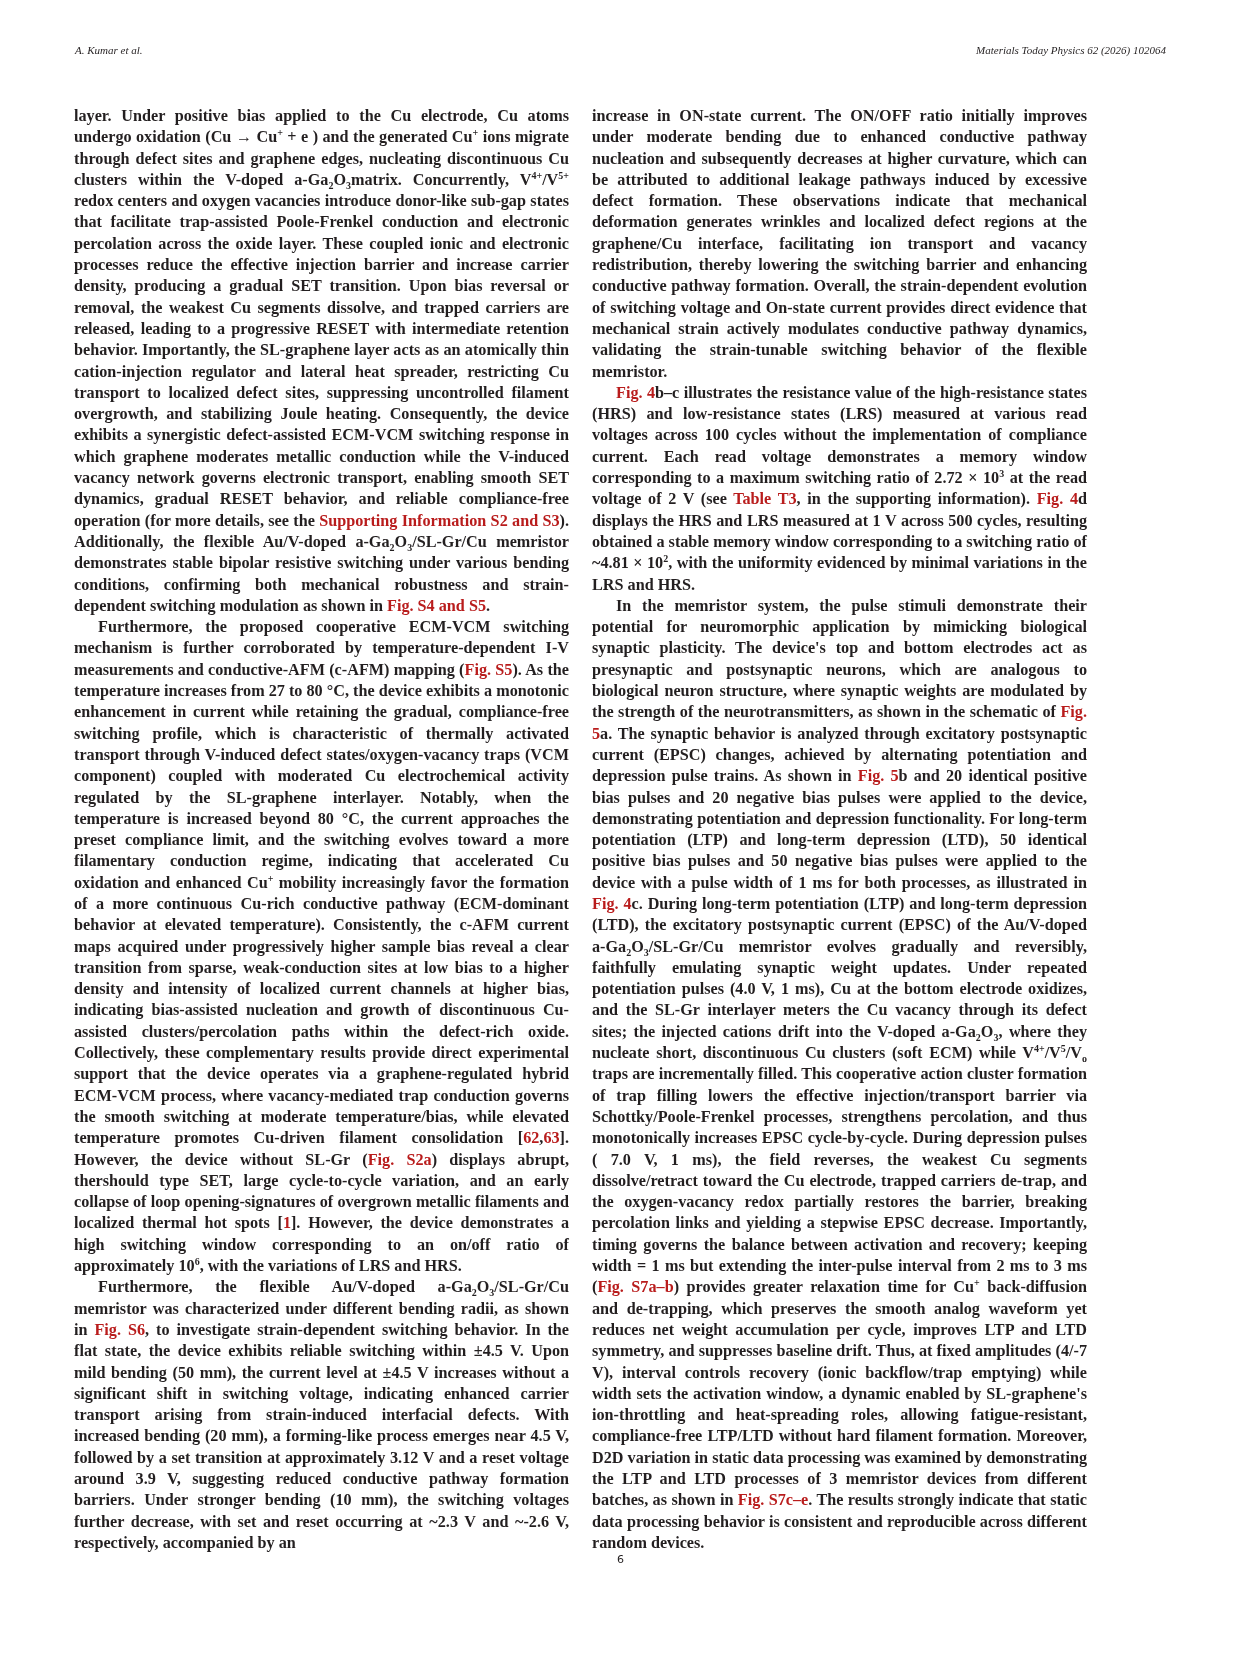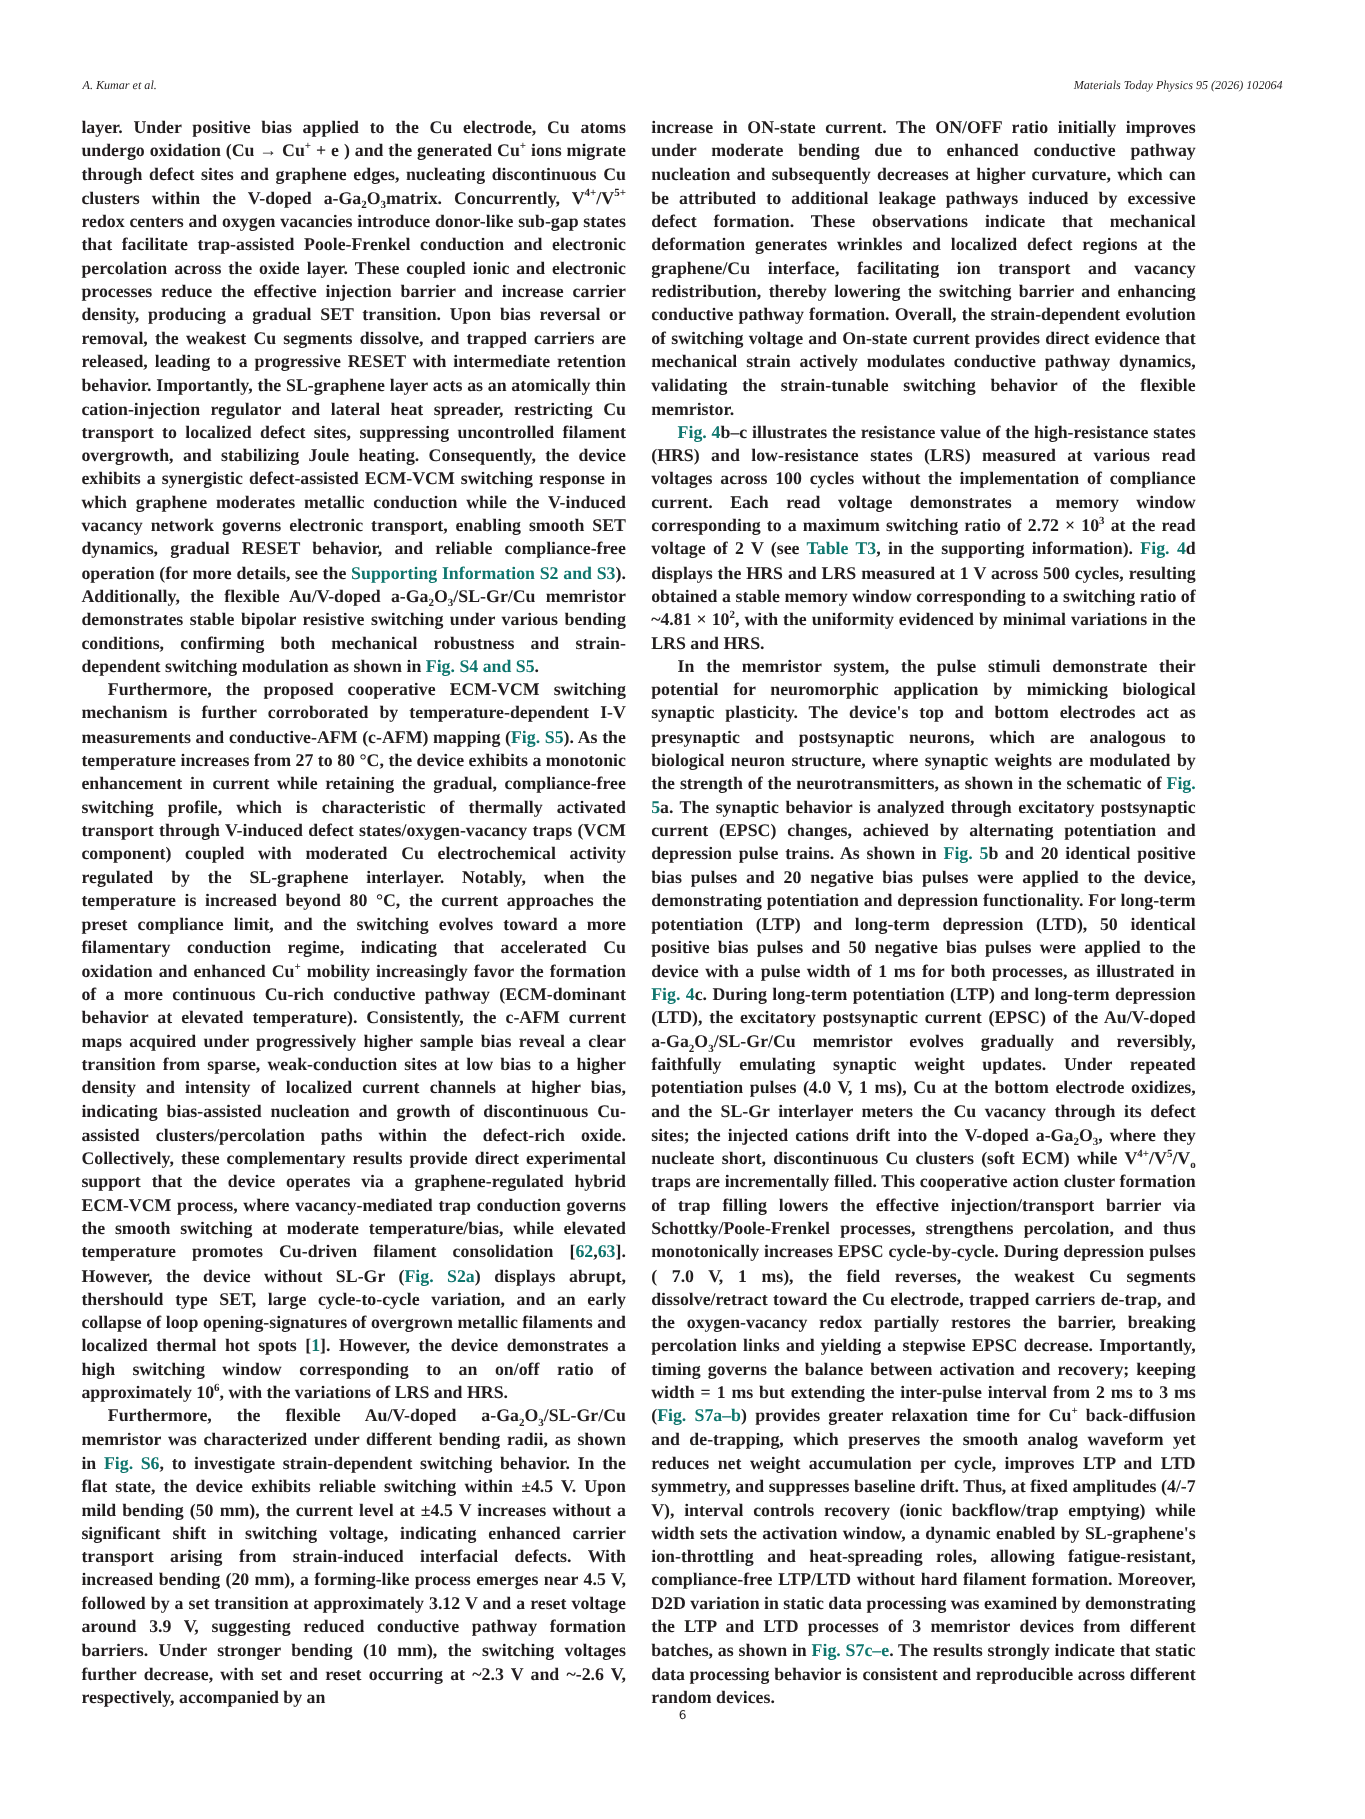--- a/index.html
+++ b/index.html
@@ -1,38 +1,38 @@
 <!DOCTYPE html>
 <html><head>
 <meta charset="utf-8">
 <style>
   html, body { margin: 0; padding: 0; background: #ffffff; }
   body { width: 1241px; height: 1654px; position: relative; overflow: hidden;
          font-family: "DejaVu Serif", "Liberation Serif", serif; color: #231f20; }
   .running-head { position: absolute; top: 44px; font-size: 11px; font-style: italic;
-                  font-family: "Liberation Serif", serif; color: #231f20; margin-top: 28px; }
+                  font-family: "Liberation Serif", serif; color: #231f20; }
   .rh-left { left: 75px; }
   .rh-right { right: 75px; }
   .column { position: absolute; top: 106px; width: 495px;
             font-family: "Liberation Serif", serif; font-size: 16.2px; line-height: 21.3px;
             text-align: justify; hyphens: manual; }
   .col-left { left: 74px; }
   .col-right { left: 592px; }
   .column p { margin: 0; font-weight: bold; }
   .column p.indent { text-indent: 24px; }
-  .link { color: #0f766e; cursor: pointer; }
+  .link { color: #b91c1c; cursor: pointer; }
   sub, sup { font-size: 10px; line-height: 0; }
   .page-number { position: absolute; top: 1553px; left: 0; width: 1241px; text-align: center;
                  font-size: 11px; font-family: "DejaVu Sans", sans-serif; color: #231f20; }
 </style>
 </head>
 <body>
 
 <div class="running-head rh-left">A. Kumar et al.</div>
-<div class="running-head rh-right">Materials Today Physics 95 (2026) 102064</div>
+<div class="running-head rh-right">Materials Today Physics 62 (2026) 102064</div>
 
 <div class="column col-left">
   <p><span>layer. Under positive bias applied to the Cu electrode, Cu atoms undergo oxidation (Cu → Cu</span><sup>+</sup><span> + e  ) and the generated Cu</span><sup>+</sup><span> ions migrate through defect sites and graphene edges, nucleating discontinuous Cu clusters within the V-doped a-Ga</span><sub>2</sub><span>O</span><sub>3</sub><span>matrix. Concurrently, V</span><sup>4+</sup><span>/V</span><sup>5+</sup><span> redox centers and oxygen vacancies introduce donor-like sub-gap states that facilitate trap-assisted Poole-Frenkel conduction and electronic percolation across the oxide layer. These coupled ionic and electronic processes reduce the effective injection barrier and increase carrier density, producing a gradual SET transition. Upon bias reversal or removal, the weakest Cu segments dissolve, and trapped carriers are released, leading to a progressive RESET with intermediate retention behavior. Importantly, the SL-graphene layer acts as an atomically thin cation-injection regulator and lateral heat spreader, restricting Cu transport to localized defect sites, suppressing uncontrolled filament overgrowth, and stabilizing Joule heating. Consequently, the device exhibits a synergistic defect-assisted ECM-VCM switching response in which graphene moderates metallic conduction while the V-induced vacancy network governs electronic transport, enabling smooth SET dynamics, gradual RESET behavior, and reliable compliance-free operation (for more details, see the </span><span class="link">Supporting Information S2 and S3</span><span>). Additionally, the flexible Au/V-doped a-Ga</span><sub>2</sub><span>O</span><sub>3</sub><span>/SL-Gr/Cu memristor demonstrates stable bipolar resistive switching under various bending conditions, confirming both mechanical robustness and strain-dependent switching modulation as shown in </span><span class="link">Fig. S4 and S5</span><span>.</span></p>
 
   <p class="indent"><span>Furthermore, the proposed cooperative ECM-VCM switching mechanism is further corroborated by temperature-dependent I-V measurements and conductive-AFM (c-AFM) mapping (</span><span class="link">Fig. S5</span><span>). As the temperature increases from 27 to 80 °C, the device exhibits a monotonic enhancement in current while retaining the gradual, compliance-free switching profile, which is characteristic of thermally activated transport through V-induced defect states/oxygen-vacancy traps (VCM component) coupled with moderated Cu electrochemical activity regulated by the SL-graphene interlayer. Notably, when the temperature is increased beyond 80 °C, the current approaches the preset compliance limit, and the switching evolves toward a more filamentary conduction regime, indicating that accelerated Cu oxidation and enhanced Cu</span><sup>+</sup><span> mobility increasingly favor the formation of a more continuous Cu-rich conductive pathway (ECM-dominant behavior at elevated temperature). Consistently, the c-AFM current maps acquired under progressively higher sample bias reveal a clear transition from sparse, weak-conduction sites at low bias to a higher density and intensity of localized current channels at higher bias, indicating bias-assisted nucleation and growth of discontinuous Cu-assisted clusters/percolation paths within the defect-rich oxide. Collectively, these complementary results provide direct experimental support that the device operates via a graphene-regulated hybrid ECM-VCM process, where vacancy-mediated trap conduction governs the smooth switching at moderate temperature/bias, while elevated temperature promotes Cu-driven filament consolidation [</span><span class="link">62</span><span>,</span><span class="link">63</span><span>]. However, the device without SL-Gr (</span><span class="link">Fig. S2a</span><span>) displays abrupt, thershould type SET, large cycle-to-cycle variation, and an early collapse of loop opening-signatures of overgrown metallic filaments and localized thermal hot spots [</span><span class="link">1</span><span>]. However, the device demonstrates a high switching window corresponding to an on/off ratio of approximately 10</span><sup>6</sup><span>, with the variations of LRS and HRS.</span></p>
 
   <p class="indent"><span>Furthermore, the flexible Au/V-doped a-Ga</span><sub>2</sub><span>O</span><sub>3</sub><span>/SL-Gr/Cu memristor was characterized under different bending radii, as shown in </span><span class="link">Fig. S6</span><span>, to investigate strain-dependent switching behavior. In the flat state, the device exhibits reliable switching within ±4.5 V. Upon mild bending (50 mm), the current level at ±4.5 V increases without a significant shift in switching voltage, indicating enhanced carrier transport arising from strain-induced interfacial defects. With increased bending (20 mm), a forming-like process emerges near 4.5 V, followed by a set transition at approximately 3.12 V and a reset voltage around   3.9 V, suggesting reduced conductive pathway formation barriers. Under stronger bending (10 mm), the switching voltages further decrease, with set and reset occurring at ~2.3 V and ~-2.6 V, respectively, accompanied by an</span></p>
 </div>
 
 <div class="column col-right">

